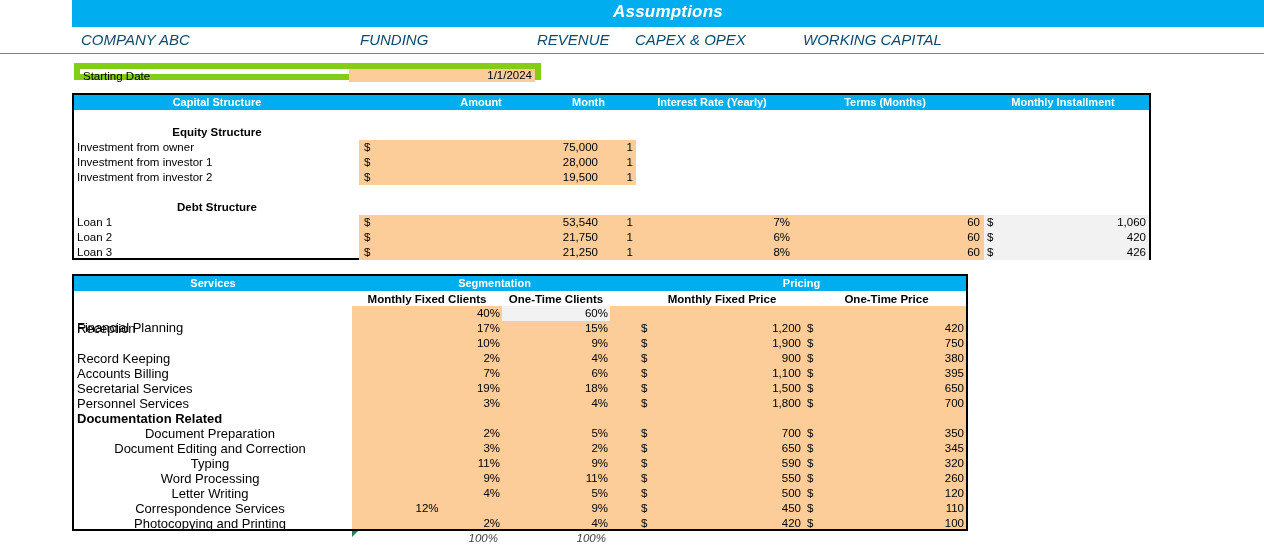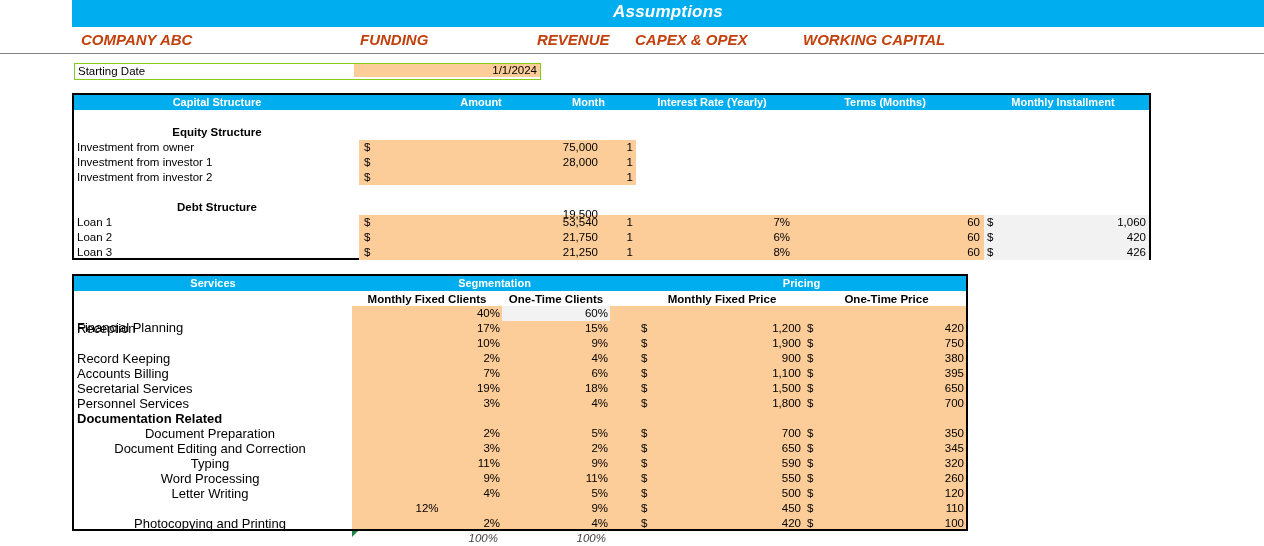--- a/index.html
+++ b/index.html
@@ -44,39 +44,39 @@
   }
   #navrule {
     position: absolute;
     left: 0; top: 53px;
     width: 1264px; height: 1px;
     background: #808080;
   }
   .nav-link {
     position: absolute;
     top: 3px;
-    color: #c2410c;
+    color: #0c4a6e;
     font-size: 15px;
-    font-weight: bold;
+    font-weight: normal;
     font-style: italic;
     white-space: nowrap;
     line-height: 20px;
   }
   #nav-company { left: 81px; }
   #nav-funding { left: 360px; }
   #nav-revenue { left: 537px; }
   #nav-capex   { left: 635px; }
   #nav-wc      { left: 803px; }
 
   
   #startdate-box {
     position: absolute;
     left: 74px; top: 63px;
     width: 467px; height: 17px;
-    border: 1px solid #84cc16;
+    border: 6px solid #84cc16;
     box-sizing: border-box;
     background: #ffffff;
   }
   #startdate-label {
     position: absolute;
     left: 3px; top: 1px;
     font-size: 11.5px;
     line-height: 13px;
   }
   #startdate-value-cell {
@@ -368,21 +368,21 @@
   <div class="cap-amount" style="top:45px;">75,000</div>
   <div class="cap-month" style="top:45px;">1</div>
 
   <div class="cap-row-label" style="top:60px;">Investment from investor 1</div>
   <div class="cap-dollar" style="top:60px;">$</div>
   <div class="cap-amount" style="top:60px;">28,000</div>
   <div class="cap-month" style="top:60px;">1</div>
 
   <div class="cap-row-label" style="top:75px;">Investment from investor 2</div>
   <div class="cap-dollar" style="top:75px;">$</div>
-  <div class="cap-amount" style="top:75px;margin-top:37px;">19,500</div>
+  <div class="cap-amount" style="top:75px;">19,500</div>
   <div class="cap-month" style="top:75px;">1</div>
 
   <div class="cap-section" style="top:105px;">Debt Structure</div>
 
   <div class="cap-row-label" style="top:120px;">Loan 1</div>
   <div class="cap-dollar" style="top:120px;">$</div>
   <div class="cap-amount" style="top:120px;">53,540</div>
   <div class="cap-month" style="top:120px;">1</div>
   <div class="cap-rate" style="top:120px;">7%</div>
   <div class="cap-terms" style="top:120px;">60</div>
@@ -510,20 +510,21 @@
   <div class="svc-otp" style="top:195px;">260</div>
 
   <div class="svc-label sub" style="top:210px;">Letter Writing</div>
   <div class="svc-mfc" style="top:210px;">4%</div>
   <div class="svc-otc" style="top:210px;">5%</div>
   <div class="svc-mfp-d" style="top:210px;">$</div>
   <div class="svc-mfp" style="top:210px;">500</div>
   <div class="svc-otp-d" style="top:210px;">$</div>
   <div class="svc-otp" style="top:210px;">120</div>
 
+  <div class="svc-label sub" style="top:225px;">Correspondence Services</div>
   <div class="svc-mfc" style="top:225px;text-align:center;">12%</div>
   <div class="svc-otc" style="top:225px;">9%</div>
   <div class="svc-mfp-d" style="top:225px;">$</div>
   <div class="svc-mfp" style="top:225px;">450</div>
   <div class="svc-otp-d" style="top:225px;">$</div>
   <div class="svc-otp" style="top:225px;">110</div>
 
   <div class="svc-label sub" style="top:240px;">Photocopying and Printing</div>
   <div class="svc-mfc" style="top:240px;">2%</div>
   <div class="svc-otc" style="top:240px;">4%</div>

